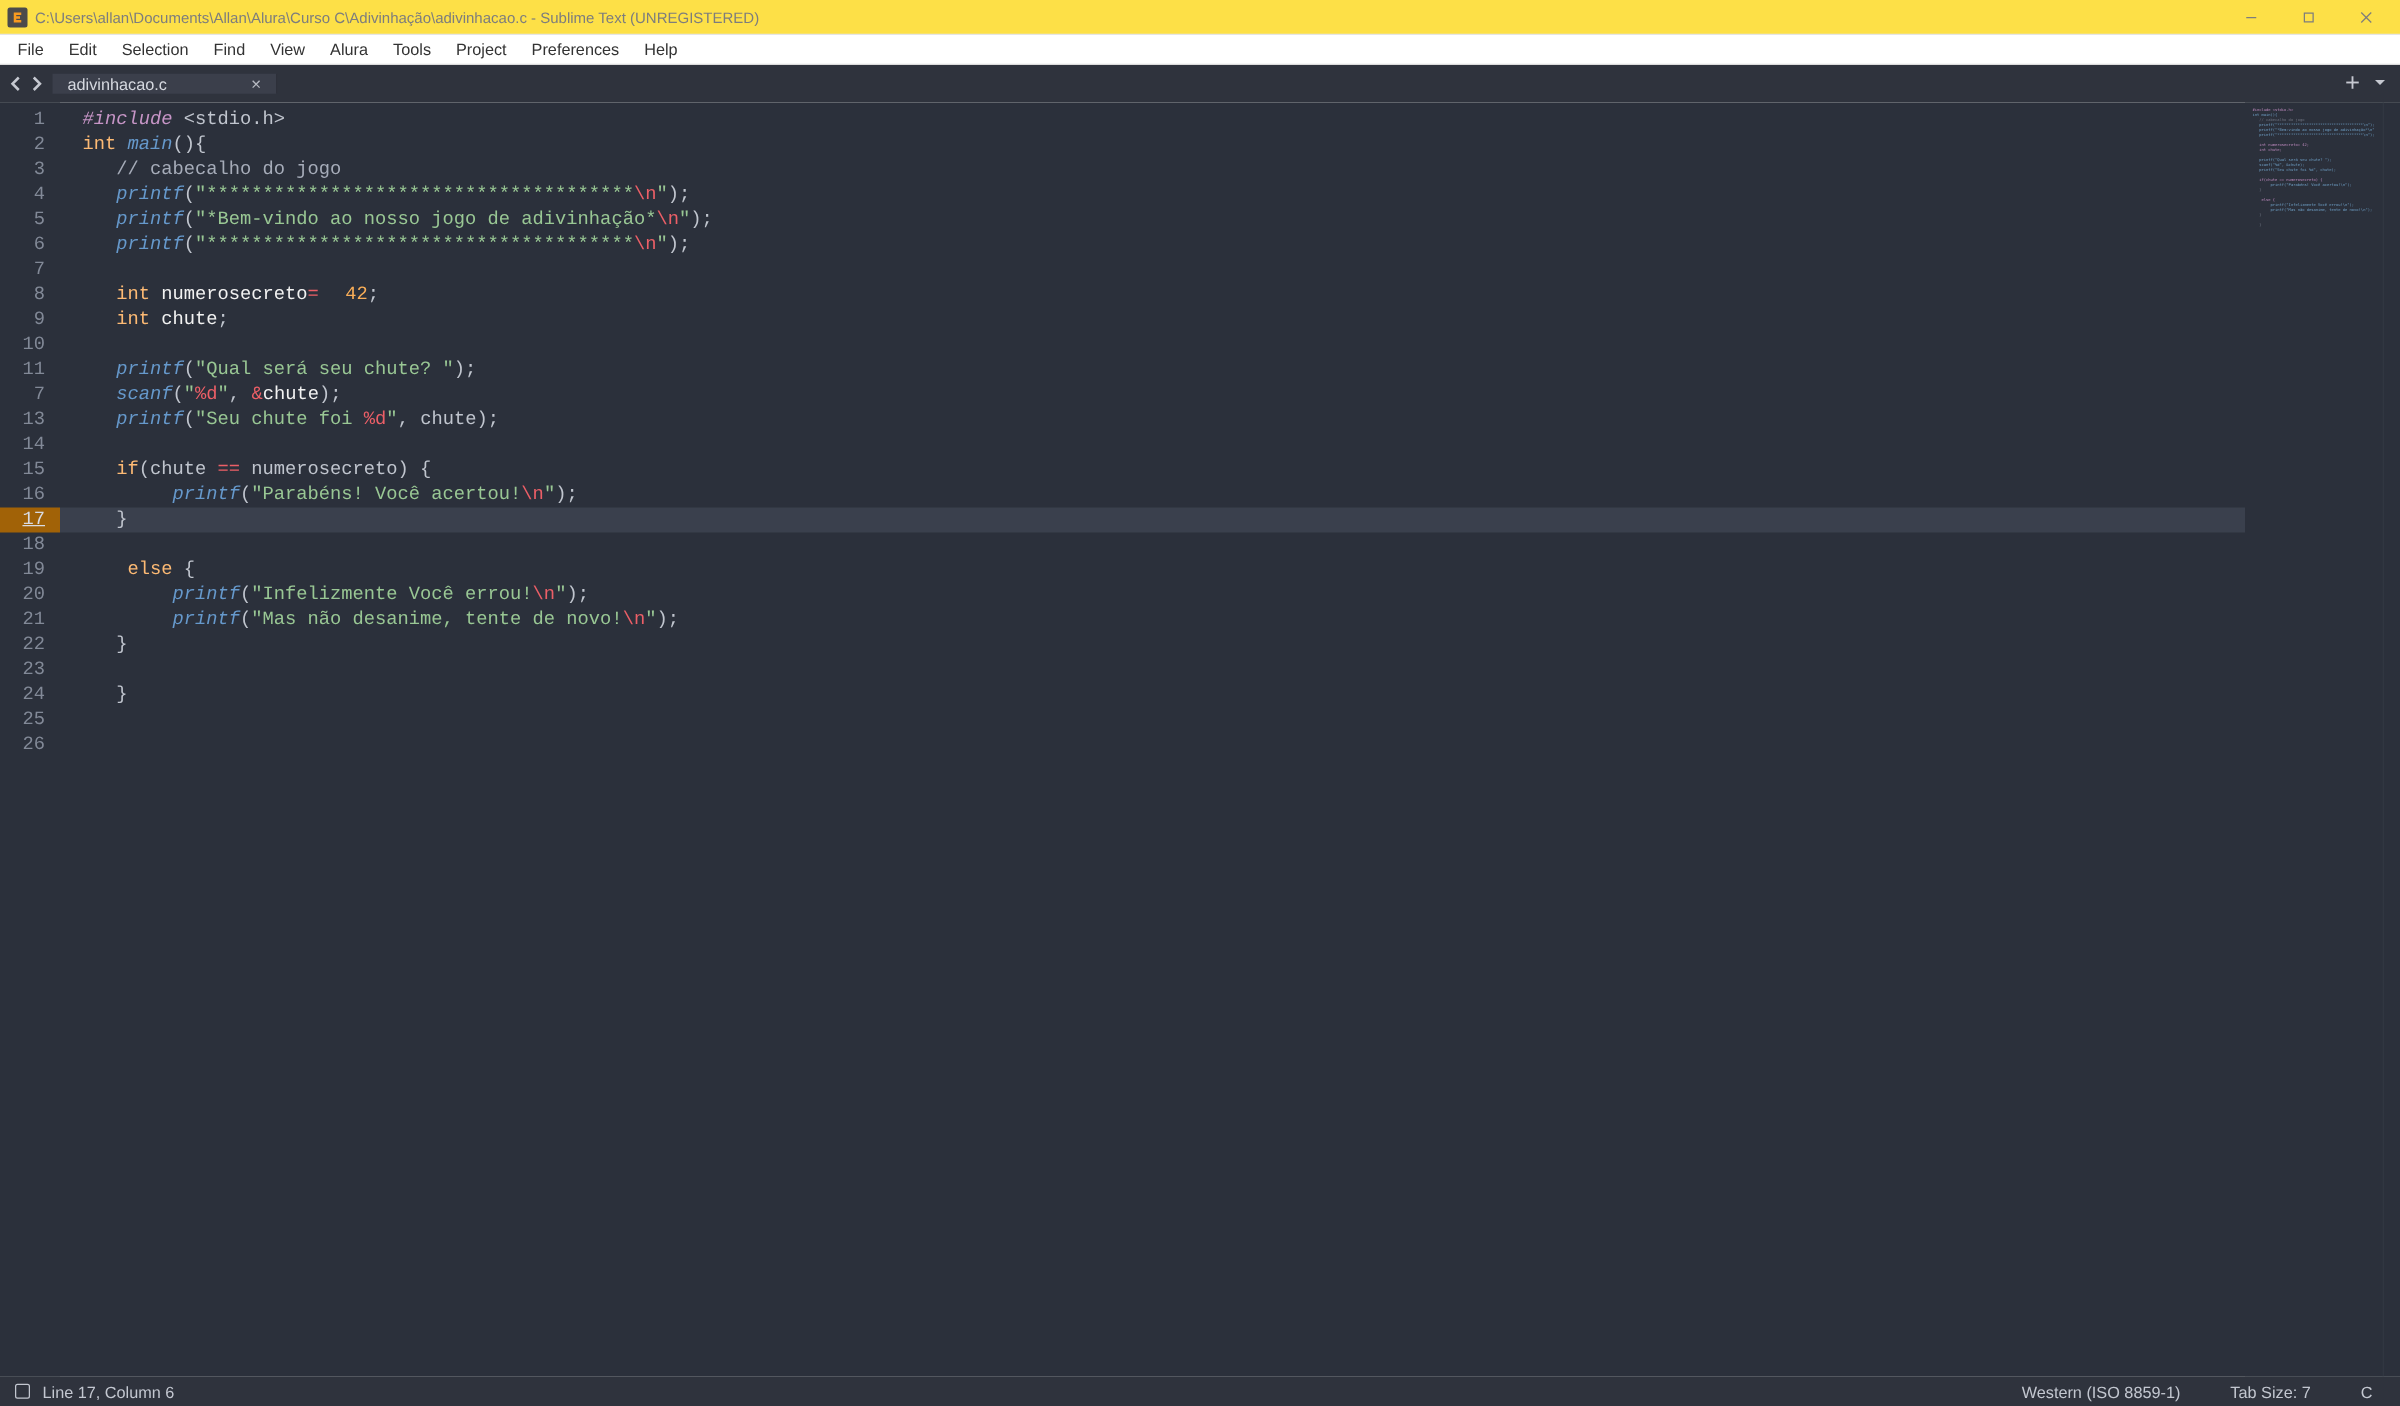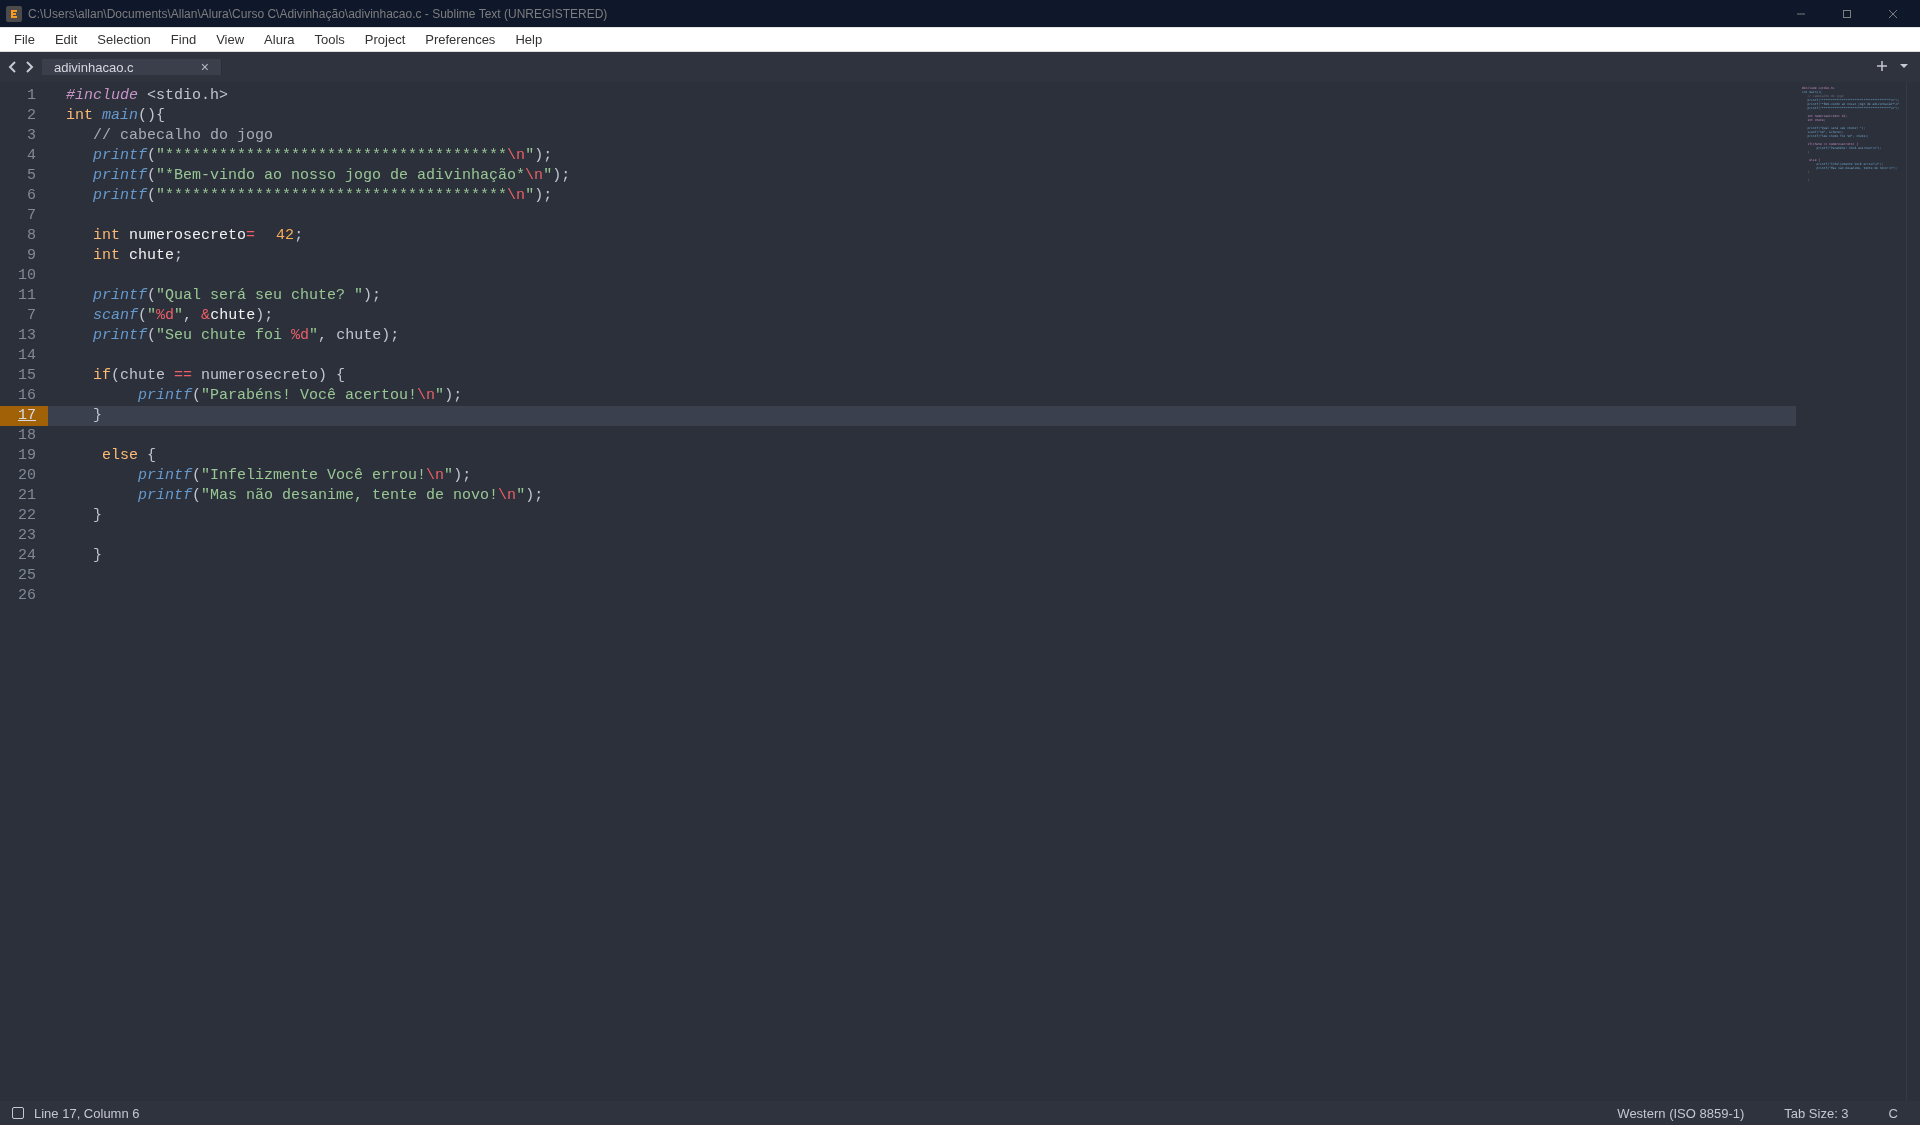--- a/index.html
+++ b/index.html
@@ -9,21 +9,21 @@
     background: #ffffff;
     display: flex;
     flex-direction: column;
     font-size: 13px;
     color: #333;
   }
 
   
   .titlebar {
     height: 28px;
-    background: #0f172a;
+    background: #fde047;
     display: flex;
     align-items: center;
     padding: 0 4px 0 6px;
     border-bottom: 1px solid #e5e5e5;
     color: #7d7d7d;
   }
   .titlebar .app-icon {
     width: 16px; height: 16px;
     background: #4b4b4b;
     display: flex; align-items: center; justify-content: center;
@@ -309,15 +309,15 @@
   <div class="vscroll"></div>
 </div>
 
 <div class="statusbar">
   <div class="sb-left">
     <span class="sb-icon"></span>
     <span>Line 17, Column 6</span>
   </div>
   <div class="sb-spacer"></div>
   <span class="sb-seg">Western (ISO 8859-1)</span>
-  <span class="sb-seg">Tab Size: 3</span>
+  <span class="sb-seg">Tab Size: 7</span>
   <span class="sb-seg">C</span>
 </div>
 
 </body></html>

